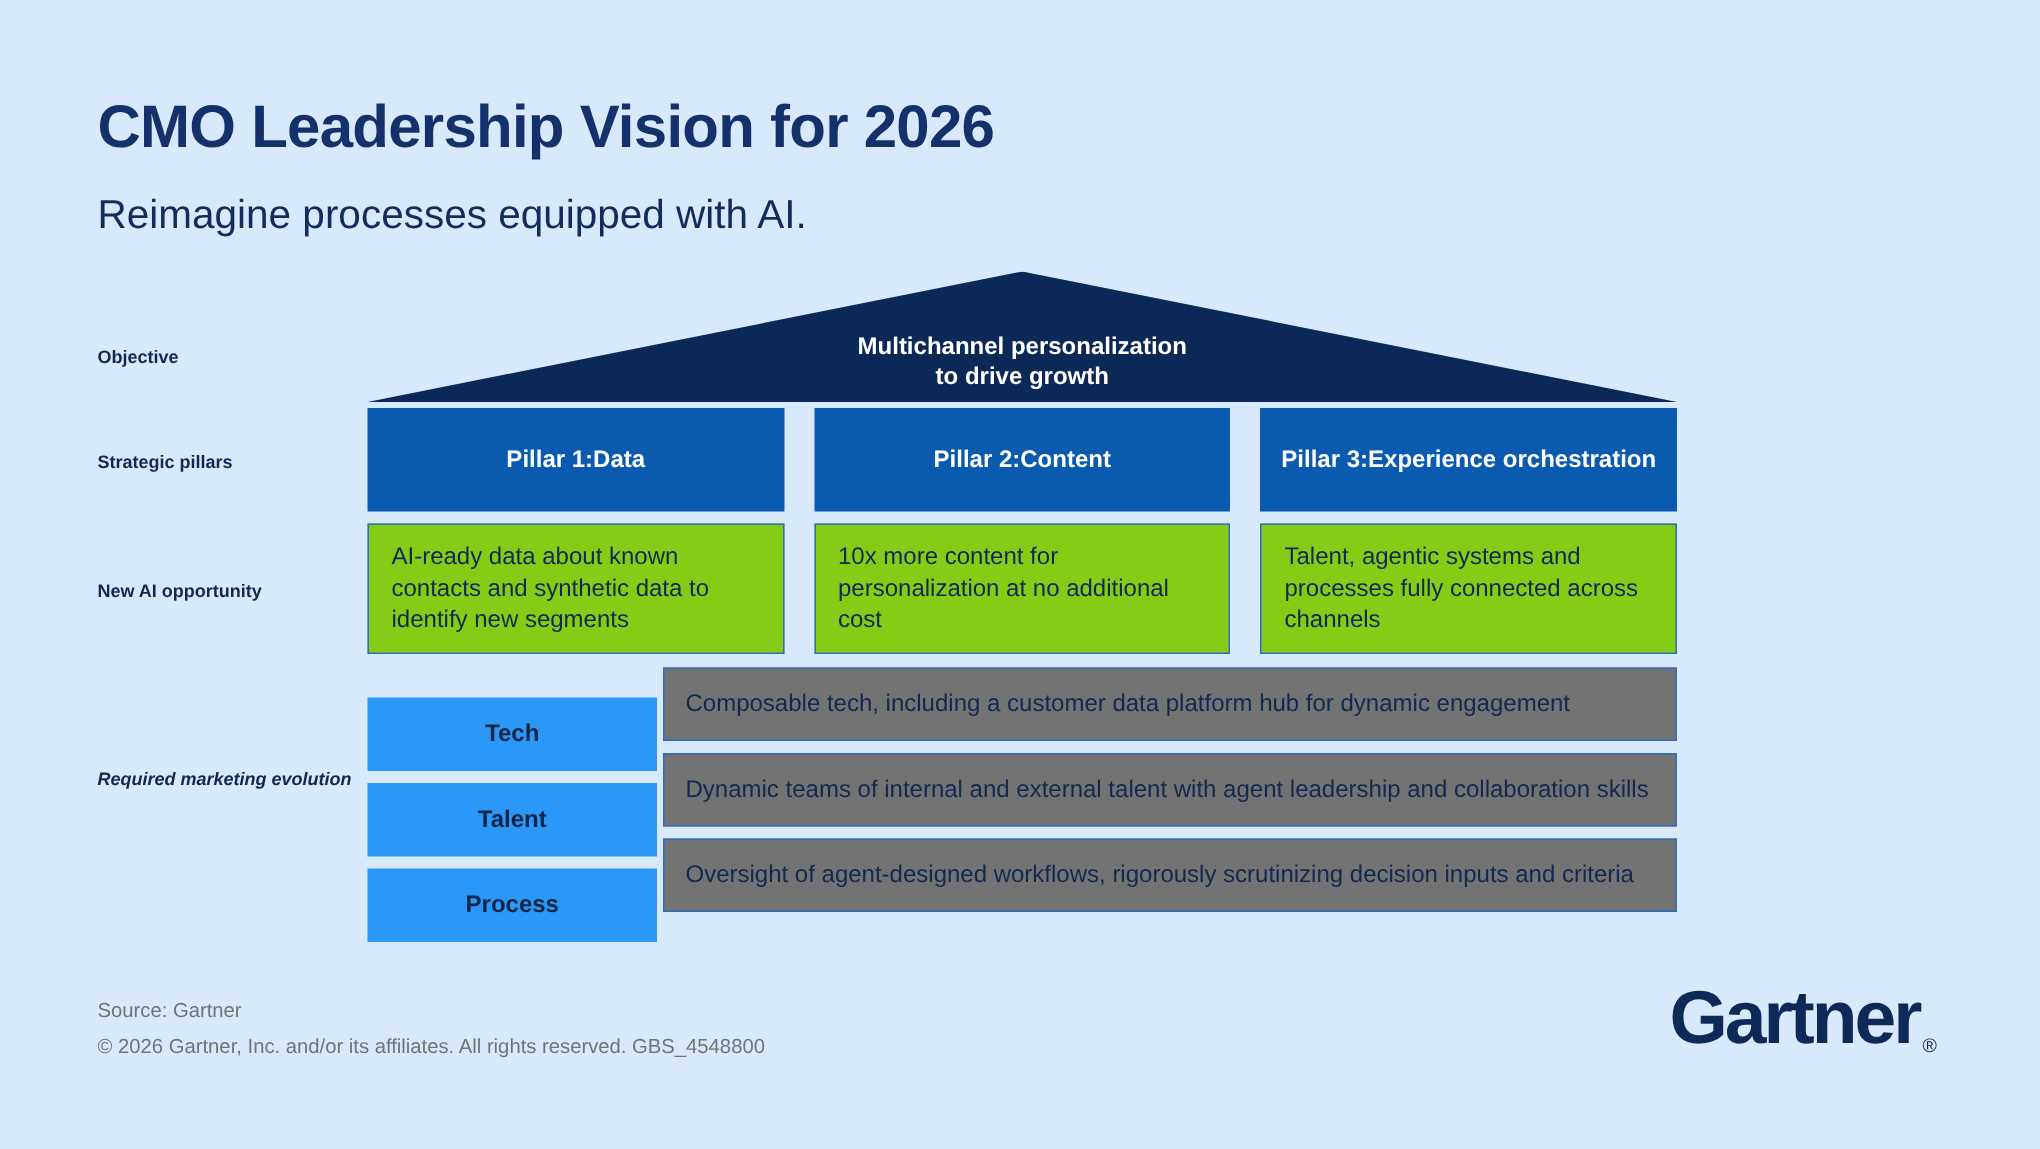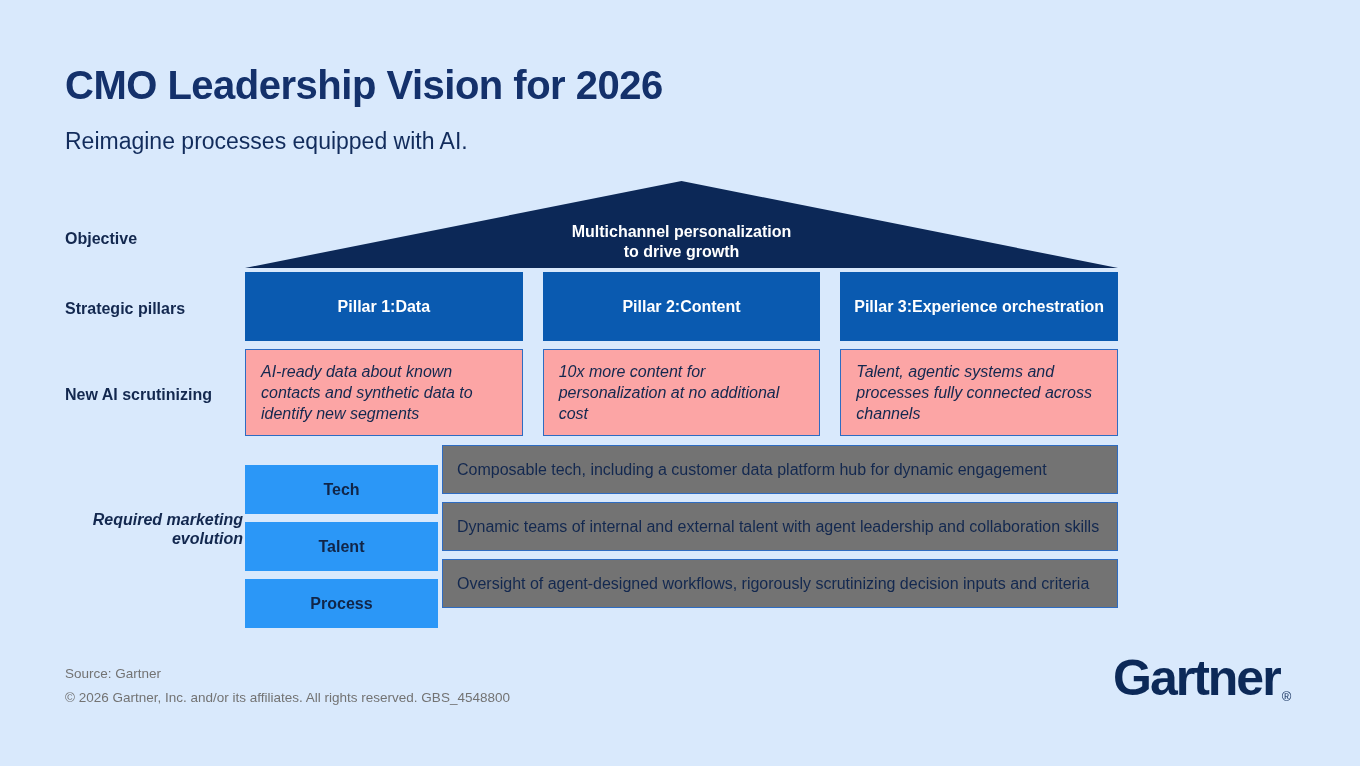--- a/index.html
+++ b/index.html
@@ -16,26 +16,26 @@
     color:#13284f;
   }
   
   .title{
     position:absolute; left:65px; top:62px;
     font-size:40px; font-weight:700; letter-spacing:-0.5px;
     color:#14316b; line-height:46px; white-space:nowrap;
   }
   .subtitle{
     position:absolute; left:65px; top:128px;
-    font-size:23px; font-weight:400; color:#122c5c; white-space:nowrap;
+    font-size:27px; font-weight:400; color:#122c5c; white-space:nowrap;
   }
   
   .lbl{
     position:absolute; left:65px;
-    font-size:16px; font-weight:700; color:#13284f; line-height:19px;text-align:right;
+    font-size:12px; font-weight:700; color:#13284f; line-height:19px;
   }
   .lbl-objective{top:229px;}
   .lbl-pillars{top:299px;}
   .lbl-opportunity{top:385px;}
   .lbl-evolution{top:510px; width:178px;font-style:italic;}
   
   .roof{
     position:absolute; left:245px; top:181px; width:873px; height:87px;
     background:#0c2857;
     -webkit-clip-path:polygon(50% 0, 100% 100%, 0 100%);
@@ -57,24 +57,24 @@
     color:#ffffff; font-size:16px; font-weight:700; line-height:21px;
     text-align:center;
   }
   
   .opp-row{
     position:absolute; left:245px; top:349px; width:873px; height:87px;
     display:flex; gap:20px;
   }
   .opp{
     flex:1 1 0; box-sizing:border-box;
-    background:#fca5a5; border:1.5px solid #2e6cc2;
+    background:#84cc16; border:1.5px solid #2e6cc2;
     padding:10px 15px;
     font-size:16px; line-height:21px; color:#13284f;
-    display:flex; align-items:center;font-style:italic;
+    display:flex; align-items:center;
   }
   
   .evo-row{position:absolute; left:245px; width:873px; height:49px;}
   .evo-row-0{top:445px;}
   .evo-row-1{top:502px;}
   .evo-row-2{top:559px;}
   .evo-label{
     position:absolute; left:0; top:0; width:193px; height:100%;
     background:#2b97f7;
     display:flex; align-items:center; justify-content:center;
@@ -108,21 +108,21 @@
 </head>
 <body>
 
 <div class="canvas">
 
   <div class="title">CMO Leadership Vision for 2026</div>
   <div class="subtitle">Reimagine processes equipped with AI.</div>
 
   <div class="lbl lbl-objective">Objective</div>
   <div class="lbl lbl-pillars">Strategic pillars</div>
-  <div class="lbl lbl-opportunity">New AI scrutinizing</div>
+  <div class="lbl lbl-opportunity">New AI opportunity</div>
   <div class="lbl lbl-evolution">Required marketing evolution</div>
 
   <div class="roof">
     <div class="roof-text">
       <span style="display:block">Multichannel personalization</span>
       <span style="display:block">to drive growth</span>
     </div>
   </div>
 
   <div class="pillar-row">

